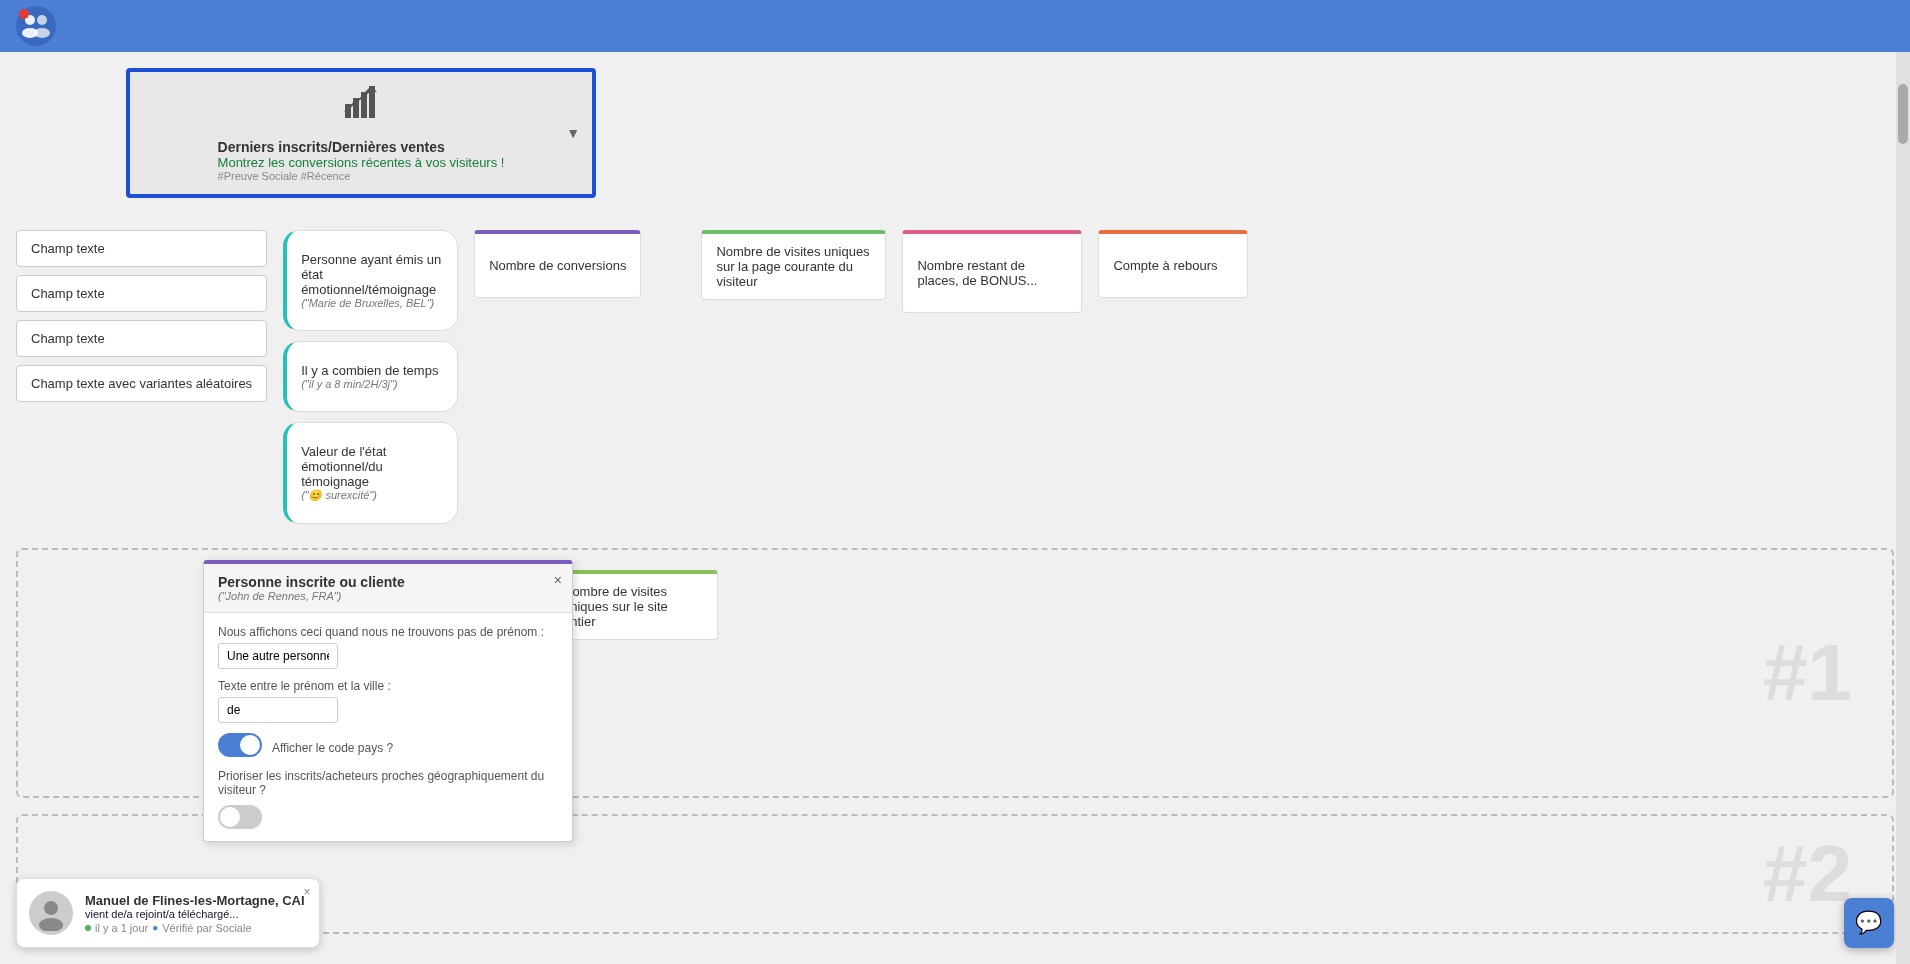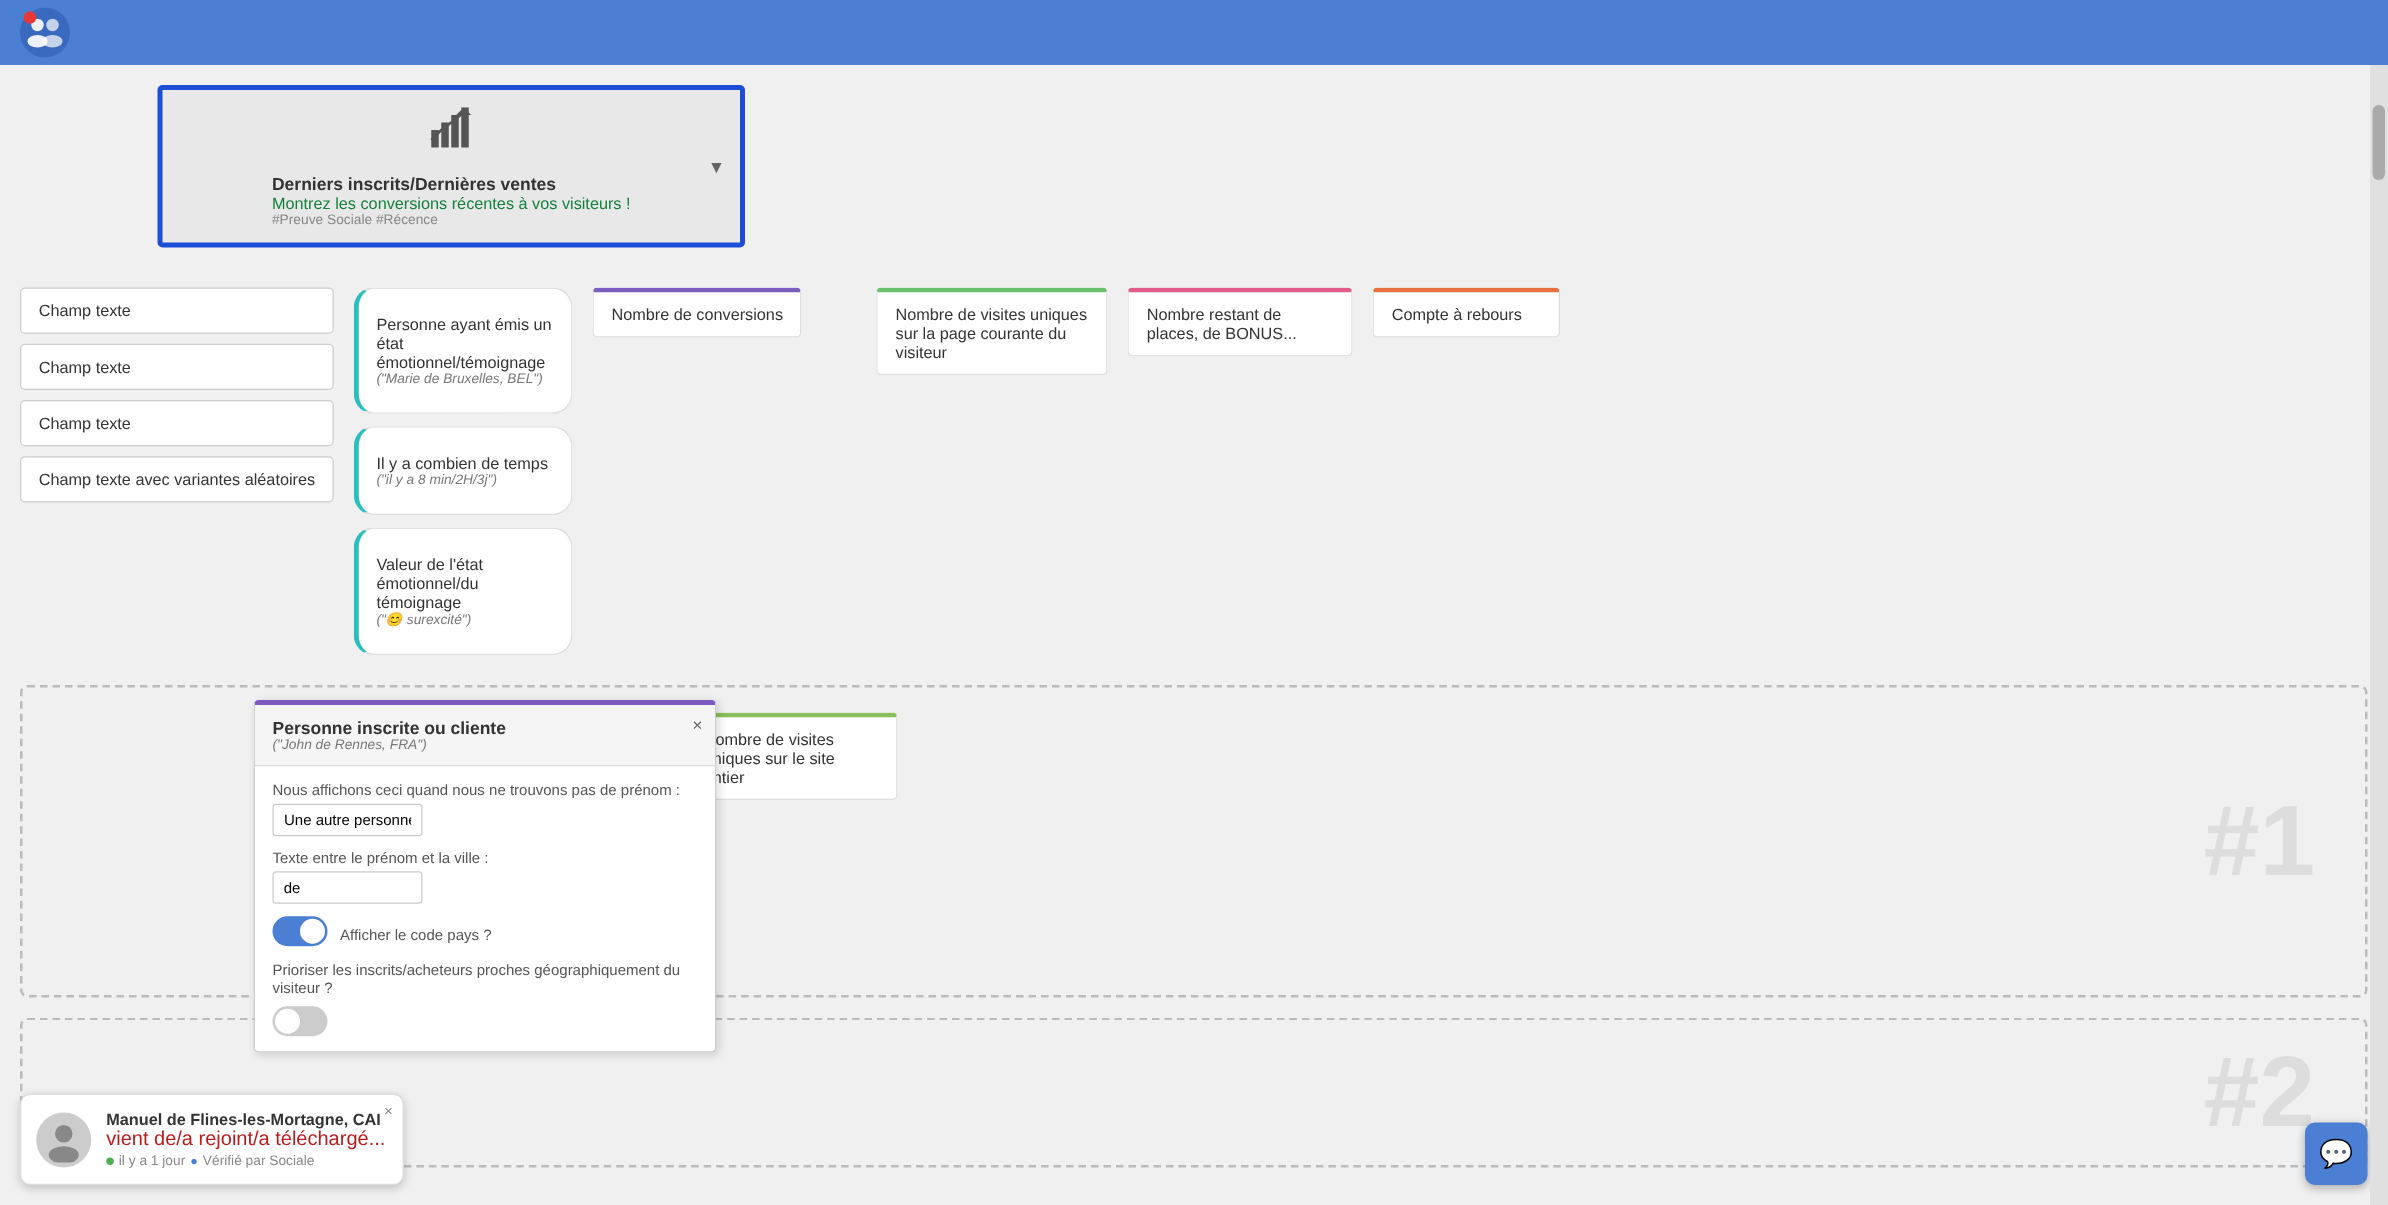--- a/index.html
+++ b/index.html
@@ -116,21 +116,21 @@
       cursor: pointer;
       min-width: 160px;
     }
 
     
     .colored-card {
       background: white;
       border: 1px solid #ddd;
       border-radius: 4px;
       border-top: 4px solid #ccc;
-      padding: 10px 14px;
+      padding: 24px 14px;
       font-size: 13px;
       color: #333;
       cursor: pointer;
       min-width: 150px;
       max-width: 180px;
     }
     .colored-card.purple { border-top-color: #7c5cbf; }
     .colored-card.pink { border-top-color: #e05b8a; }
     .colored-card.orange { border-top-color: #e87040; }
 
@@ -332,22 +332,22 @@
       font-size: 20px;
       color: #666;
       flex-shrink: 0;
     }
     .notif-text h4 {
       font-size: 13px;
       font-weight: bold;
       color: #333;
     }
     .notif-text p {
-      font-size: 16px;
-      color: #b91c1c;
+      font-size: 11px;
+      color: #0f172a;
     }
     .notif-text .meta {
       font-size: 11px;
       color: #888;
       display: flex;
       align-items: center;
       gap: 4px;
       margin-top: 2px;
     }
     .notif-text .meta .verified {

